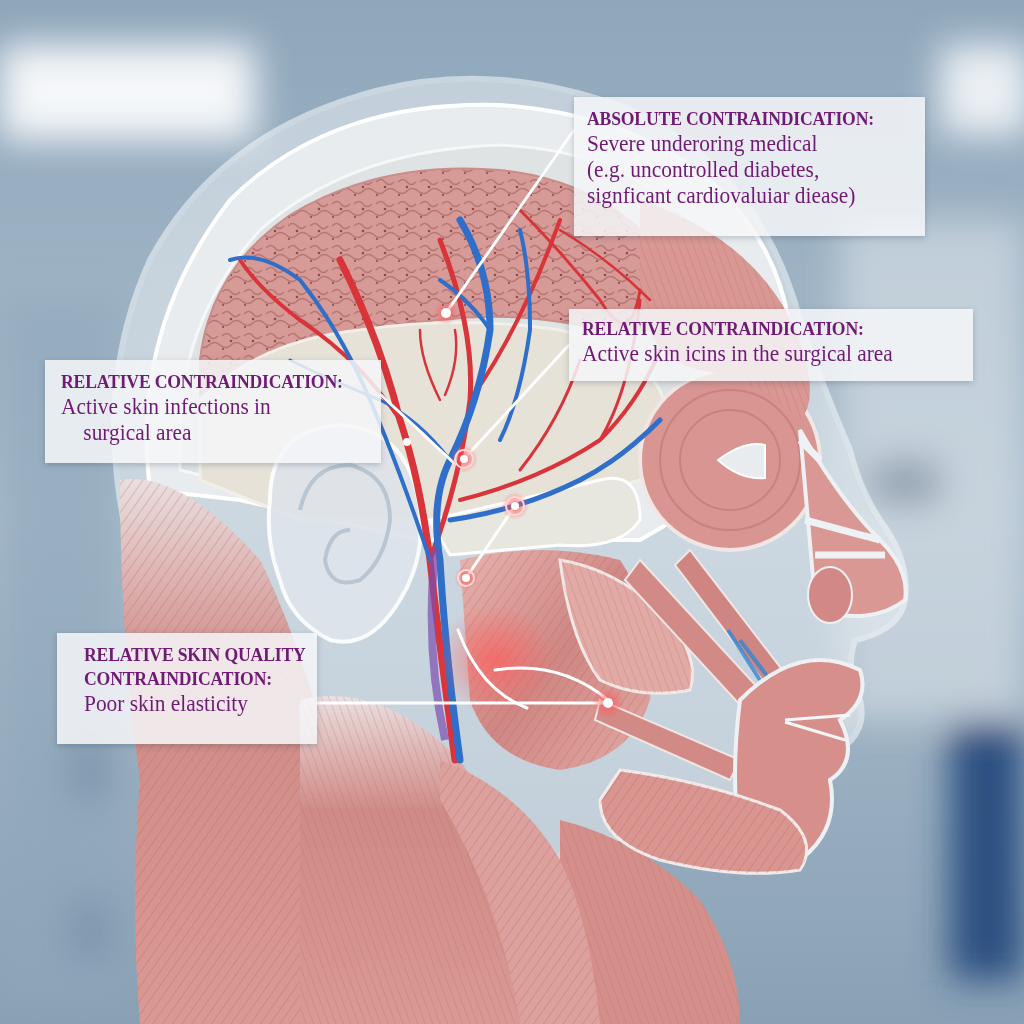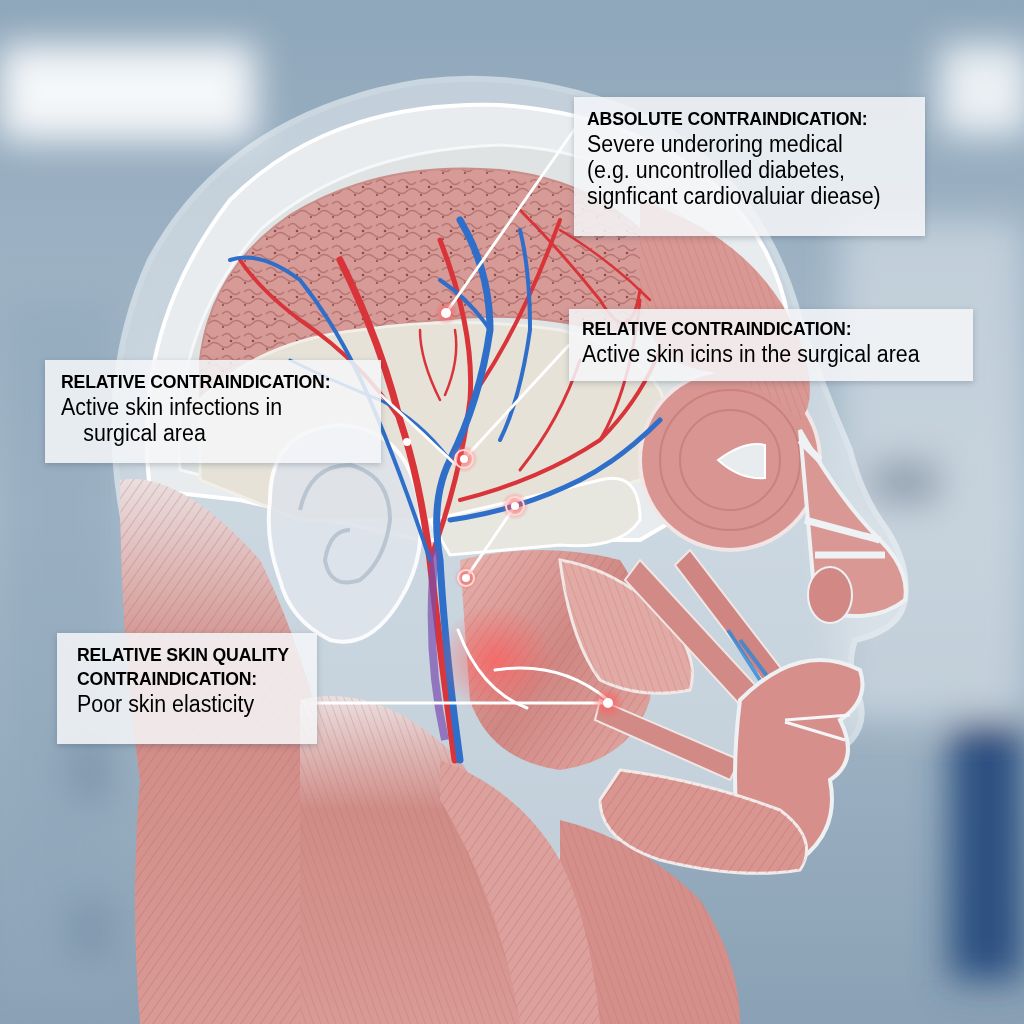--- a/index.html
+++ b/index.html
@@ -6,22 +6,23 @@
     body {
       width: 1024px; height: 1024px; overflow: hidden; position: relative;
       font-family: "Liberation Sans", sans-serif;
       background: #9fb3c4;
     }
     .scene { position: absolute; inset: 0; width: 1024px; height: 1024px; }
     .callout {
       position: absolute;
       background: rgba(244, 246, 248, 0.86);
       box-shadow: 0 2px 6px rgba(40, 60, 80, 0.25);
-      color: #000000;
+      color: #701a75;
       box-sizing: border-box;
+      font-family: Liberation Serif, serif;
     }
     .callout .title {
       font-weight: bold;
       font-size: 19px;
       letter-spacing: -0.2px;
       line-height: 24px;
       transform: scaleX(0.93);
       transform-origin: left center;
       white-space: nowrap;
     }
@@ -29,21 +30,21 @@
       font-size: 23px;
       line-height: 26px;
       transform: scaleX(0.93);
       transform-origin: left center;
       white-space: nowrap;
     }
     #c-absolute { left: 574px; top: 97px; width: 351px; height: 139px; padding: 10px 0 0 13px; }
     #c-relative-right { left: 569px; top: 309px; width: 404px; height: 72px; padding: 8px 0 0 13px; }
     #c-relative-left { left: 45px; top: 360px; width: 336px; height: 103px; padding: 10px 0 0 16px; }
     #c-relative-left .body.indent { padding-left: 24px; }
-    #c-skin-quality { left: 57px; top: 633px; width: 260px; height: 111px; padding: 10px 0 0 20px; }
+    #c-skin-quality { left: 57px; top: 633px; width: 260px; height: 111px; padding: 10px 0 0 27px; }
   </style>
 </head>
 <body>
 
 <svg class="scene" viewBox="0 0 1024 1024" xmlns="http://www.w3.org/2000/svg">
   <defs>
     <linearGradient id="bgGrad" x1="0" y1="0" x2="0" y2="1">
       <stop offset="0" stop-color="#8fa7bb"></stop>
       <stop offset="0.5" stop-color="#a9bccb"></stop>
       <stop offset="1" stop-color="#8aa1b5"></stop>

